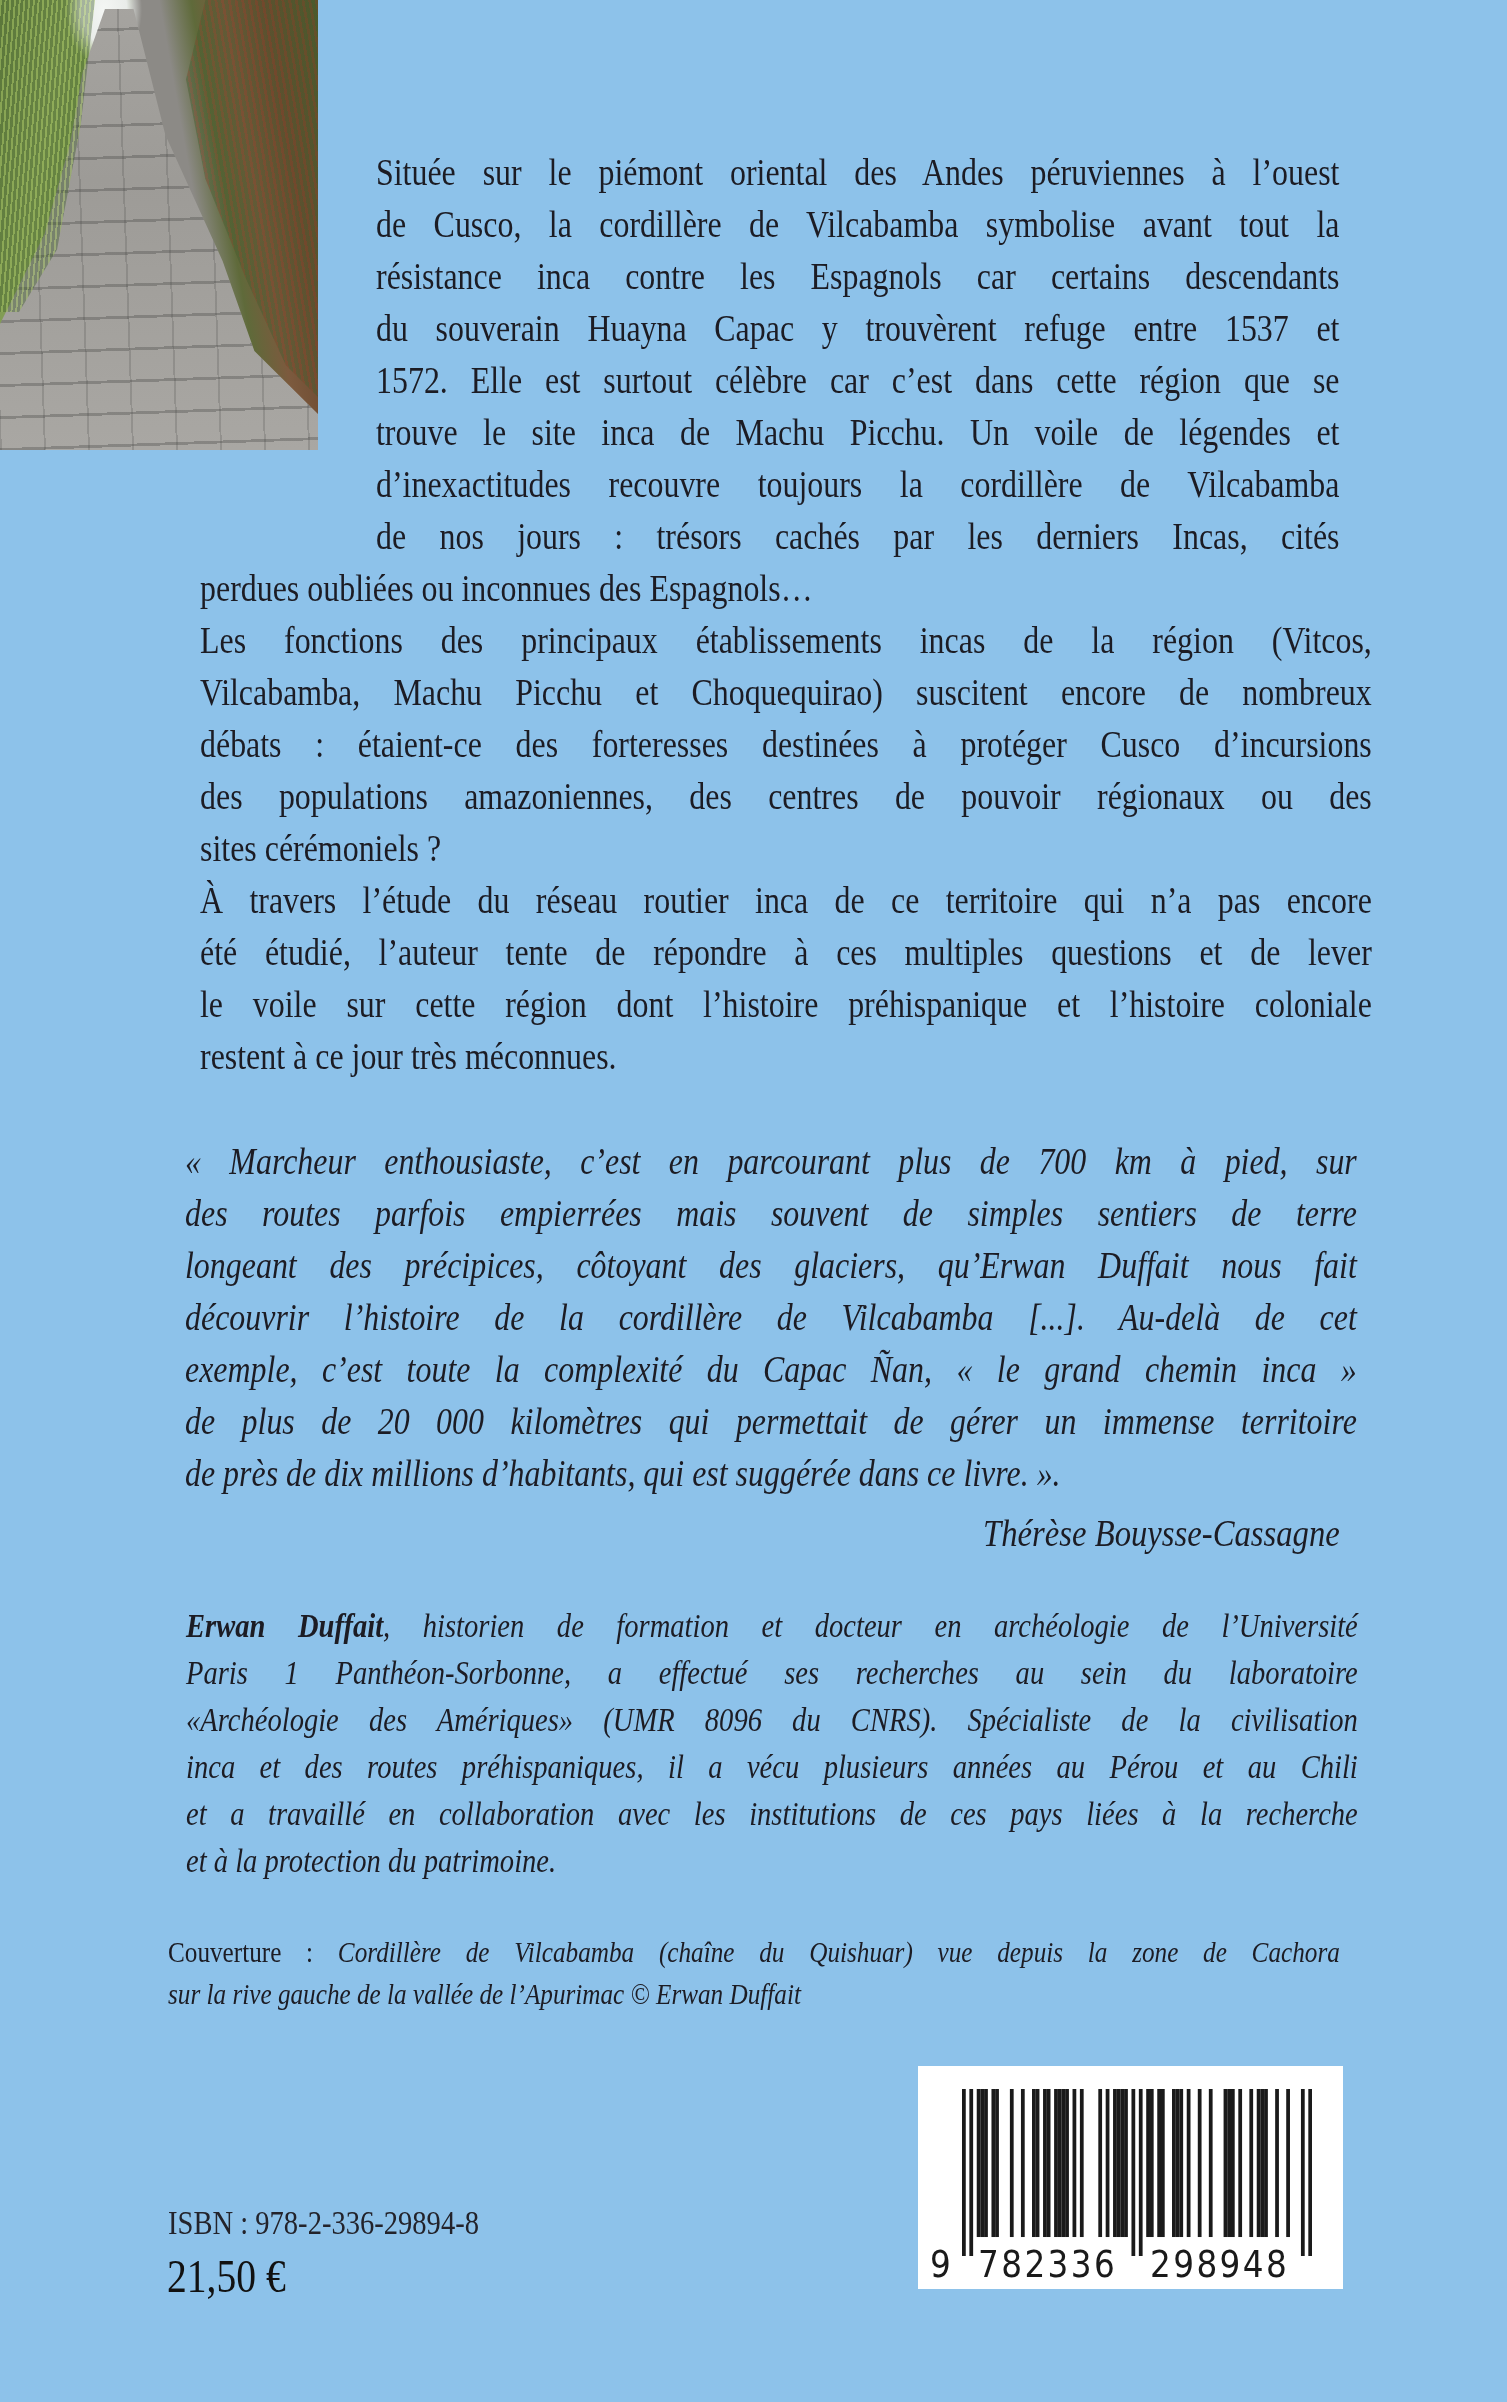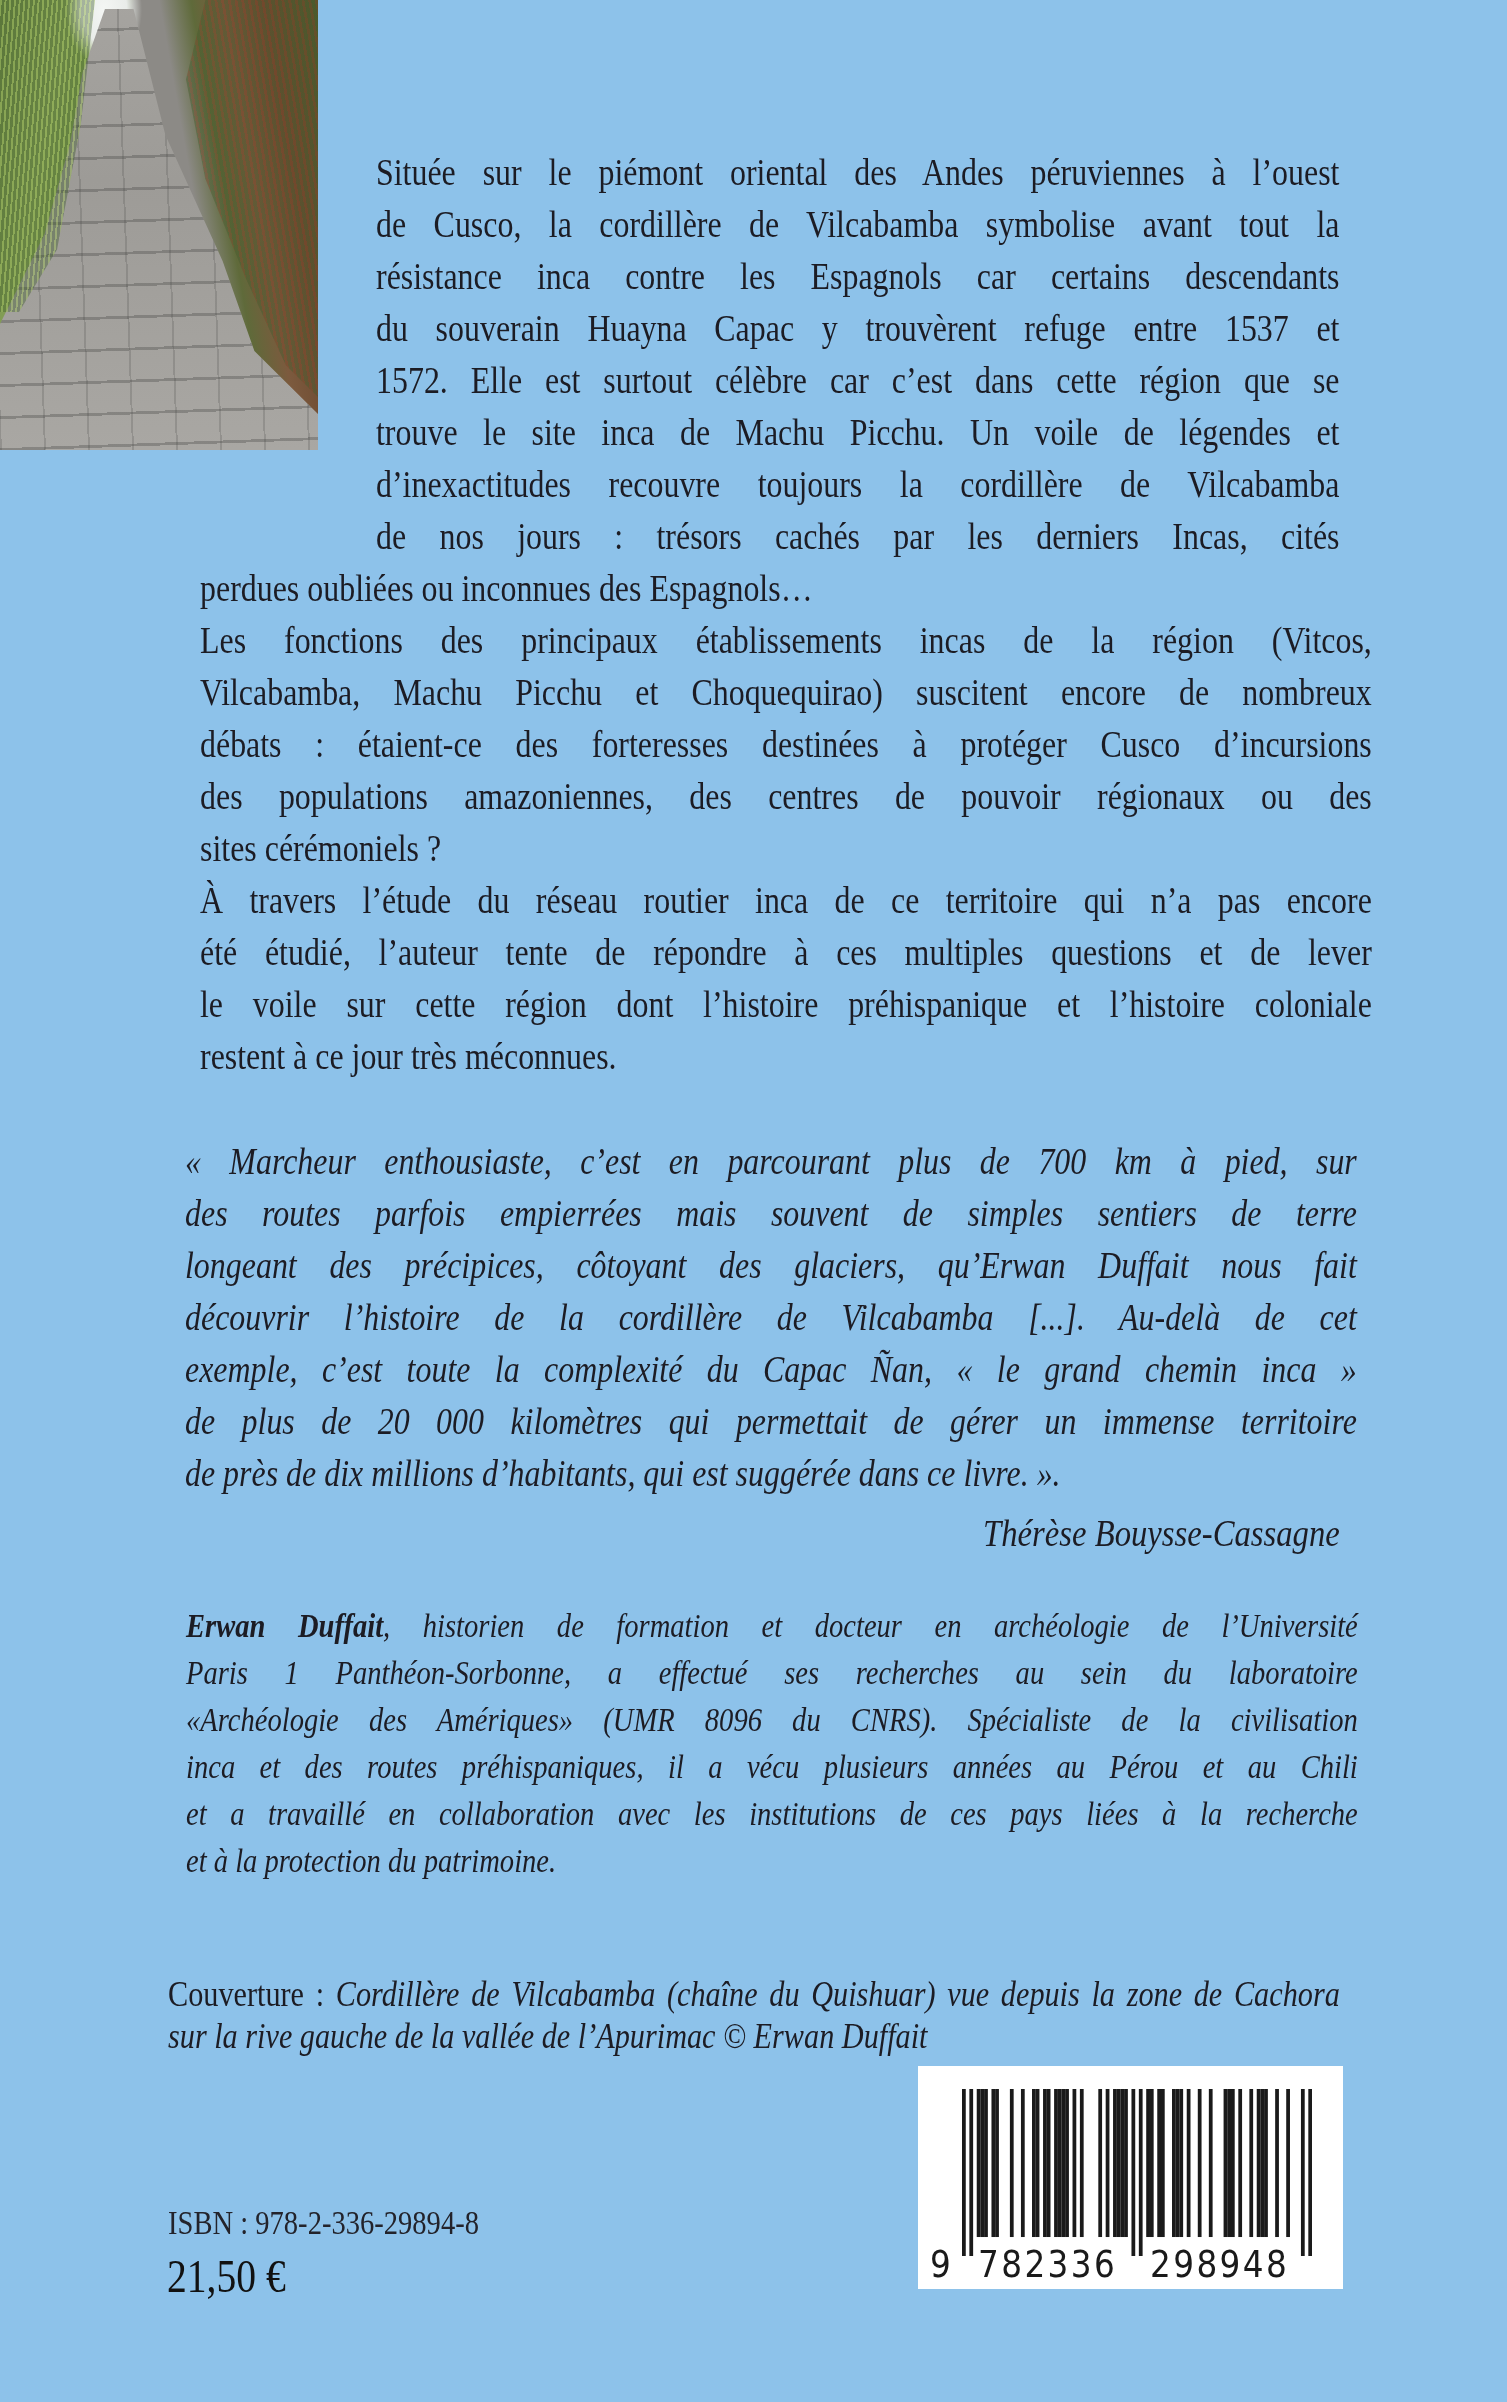--- a/index.html
+++ b/index.html
@@ -36,21 +36,21 @@
   }
 
   .block { position: absolute; }
   .scaler { transform-origin: 0 0; }
   .ln { white-space: nowrap; text-align: justify; text-align-last: justify; overflow: visible; }
   .ln.last { text-align-last: left; }
 
   .roman { font-size: 38px; line-height: 52px; }
   .ital { font-size: 38px; line-height: 52px; font-style: italic; }
   .bio { font-size: 34px; line-height: 47px; font-style: italic; }
-  .credit { font-size: 36px; line-height: 42px; margin-top: 42px; }
+  .credit { font-size: 30px; line-height: 42px; }
   .credit .it { font-style: italic; }
   .bio .bold { font-weight: bold; }
 
   
   .s84 { transform: scaleX(0.84); }
 
   .attrib { position: absolute; right: 168px; top: 1507px; font-size: 38px; line-height: 52px; font-style: italic; white-space: nowrap; transform: scaleX(0.86); transform-origin: 100% 0; }
 
   .isbn { position: absolute; left: 168px; top: 2202px; font-size: 34px; line-height: 42px; white-space: nowrap; transform: scaleX(0.84); transform-origin: 0 0; color: #23232b; }
   .price { position: absolute; left: 167px; top: 2249px; font-size: 46px; line-height: 55px; white-space: nowrap; transform: scaleX(0.86); transform-origin: 0 0; color: #111; }

